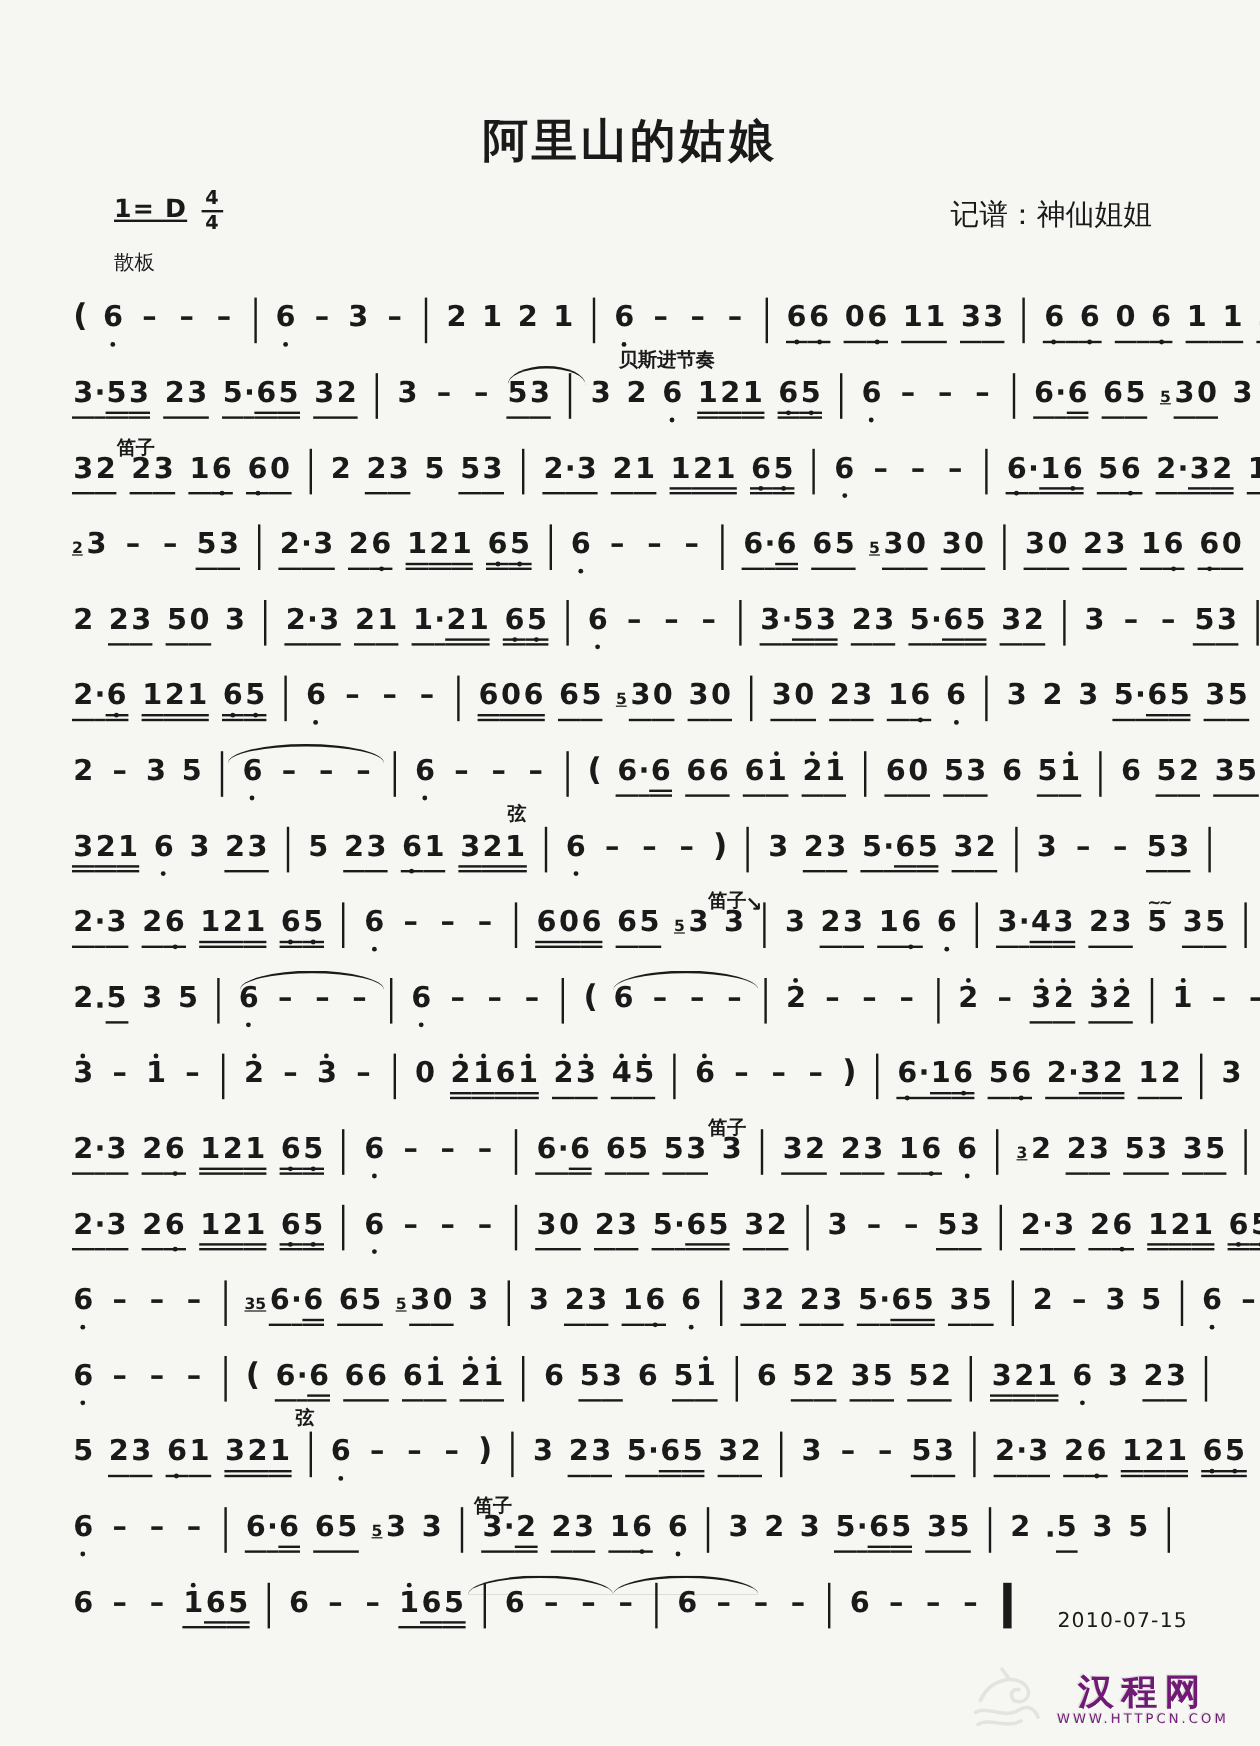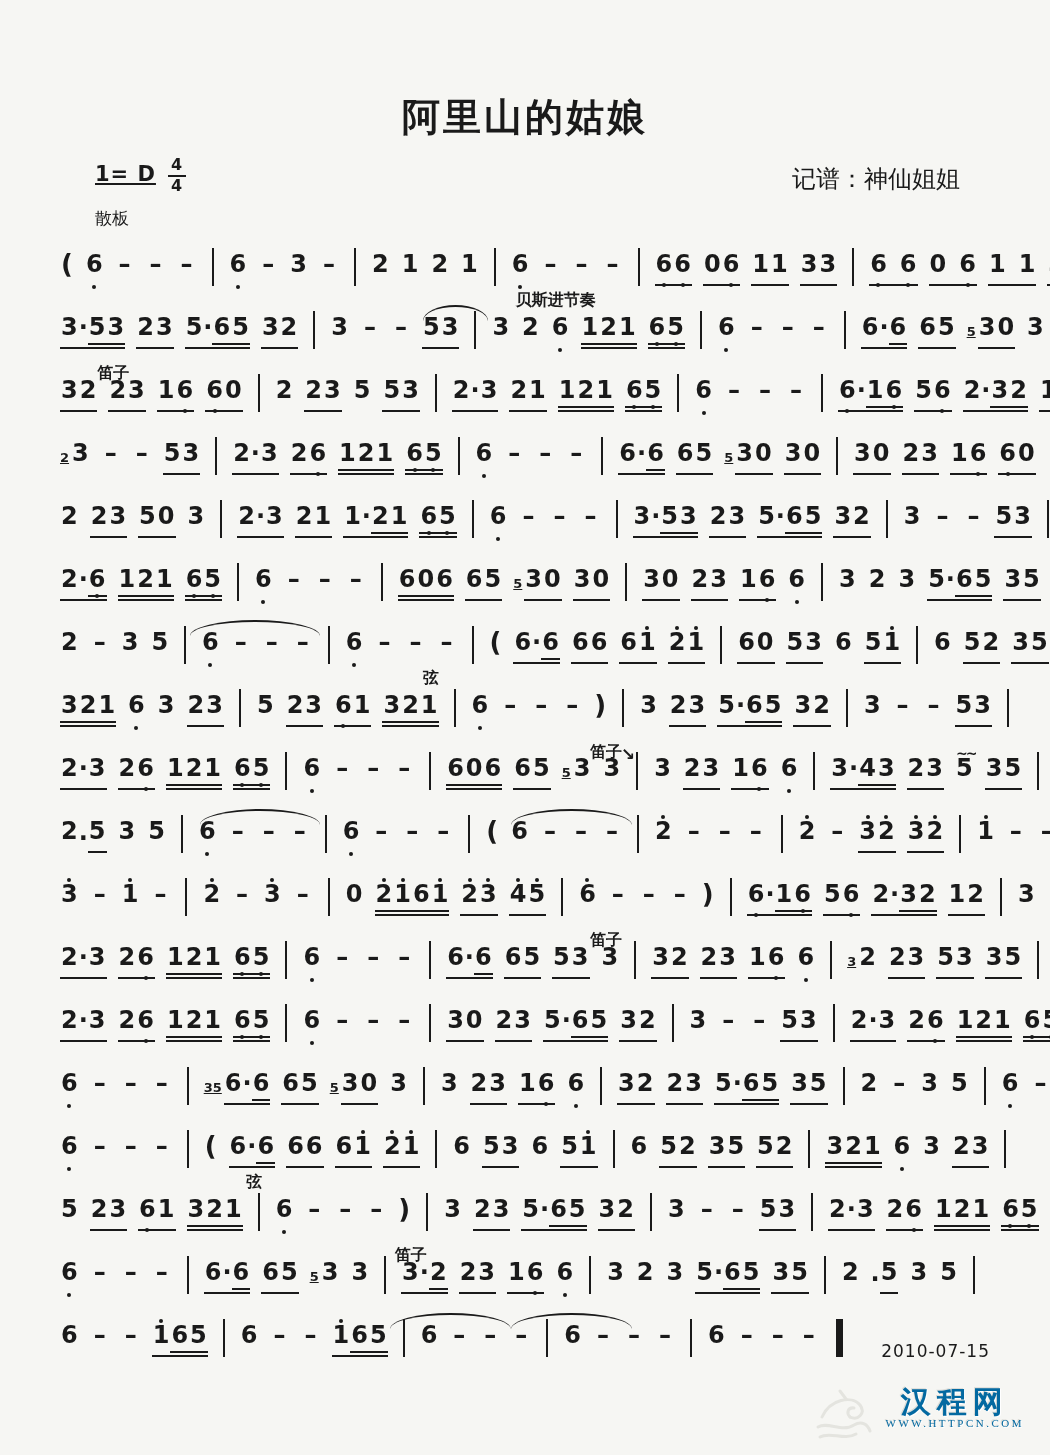--- a/index.html
+++ b/index.html
@@ -48,22 +48,22 @@
       text-decoration:underline;margin-right:2px;}
   .arc{position:absolute;top:-6px;height:14px;border-top:2px solid #1a1a1a;
       border-radius:100% 100% 0 0 / 200% 200% 0 0;}
   .ann{position:absolute;font-size:16px;font-weight:bold;white-space:nowrap;}
   .ann.above{top:-23px;margin-top:12px;}
   .ann.below{top:42px;text-align:center;}
   .ann.right{right:0;top:22px;font-weight:normal;font-size:17px;letter-spacing:1px;}
   .ann .arrow{font-size:17px;position:relative;top:3px;left:-1px;}
 
   
-  .wm{position:absolute;right:26px;bottom:8px;display:flex;align-items:flex-start;gap:8px;
-      color:#0369a1;text-shadow:-1px -1px 0 #dcdcd7,1px 1px 0 #ffffff;font-family:Liberation Serif, serif;}
+  .wm{position:absolute;right:26px;bottom:8px;display:flex;align-items:center;gap:8px;
+      color:#701a75;text-shadow:-1px -1px 0 #dcdcd7,1px 1px 0 #ffffff;}
   .wm-text{display:flex;flex-direction:column;align-items:center;}
   .wm-site{font-size:30px;font-weight:bold;letter-spacing:6px;line-height:1;}
   .wm-url{font-size:11px;letter-spacing:2.5px;margin-top:0;}
 </style>
 </head>
 <body>
 
 <div class="title">阿里山的姑娘</div>
 
 <div class="meta-row">

